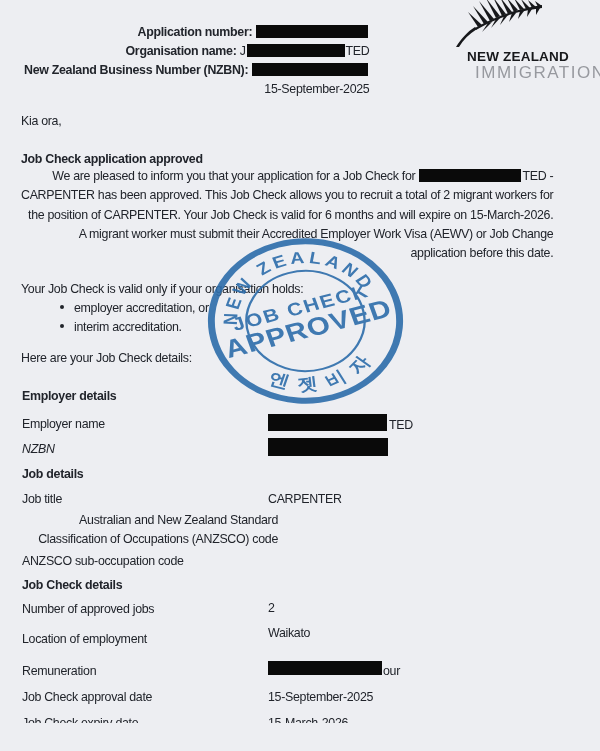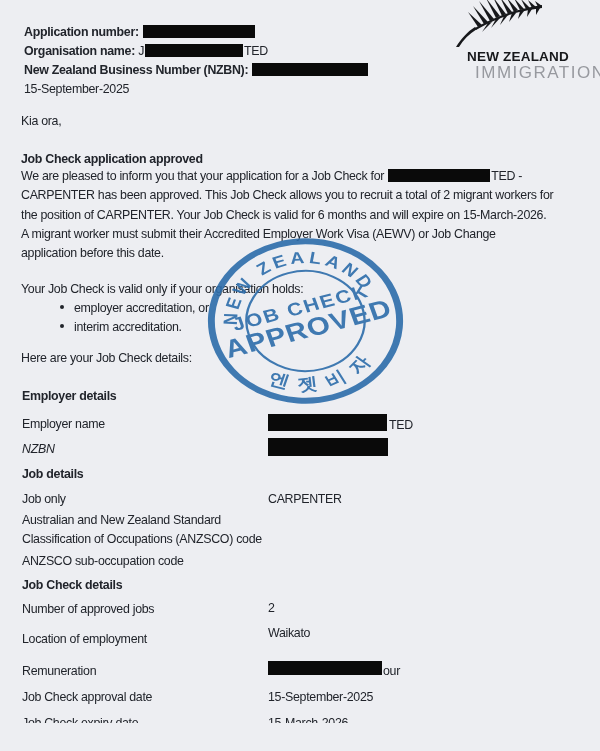--- a/index.html
+++ b/index.html
@@ -5,21 +5,21 @@
   * { margin:0; padding:0; box-sizing:border-box; }
   html,body { width:600px; height:751px; }
   body {
     background:#edeef2;
     font-family:"Liberation Sans", sans-serif;
     color:#21242b;
     font-size:12.4px;
     letter-spacing:-0.3px;
     overflow:hidden;
   }
-  #page { position:relative; width:600px; height:723px; overflow:hidden; }
+  #page { position:relative; width:600px; height:723px; overflow:hidden;text-align:right; }
   .abs { position:absolute; line-height:16px; white-space:nowrap; }
   .b { font-weight:bold; }
   .redact { display:inline-block; background:#0a0a0a; height:13px; vertical-align:-2px; margin:0 1px; }
   .redact-abs { position:absolute; background:#0a0a0a; }
 
   
   #hdr { position:absolute; left:24px; top:23px; line-height:19px; white-space:nowrap; }
   #hdr .row { height:19px; }
 
   
@@ -115,21 +115,21 @@
 
     <div class="lbl" style="top:30px;">Employer name</div>
     <div class="redact-abs" style="left:246px; top:28px; width:119px; height:17px;"></div>
     <div class="val" style="left:367px; top:31px;">TED</div>
 
     <div class="lbl" style="top:55px;font-style:italic;">NZBN</div>
     <div class="redact-abs" style="left:246px; top:52px; width:120px; height:18px;"></div>
 
     <div class="lbl b" style="top:80px;">Job details</div>
 
-    <div class="lbl" style="top:105px;">Job only</div>
+    <div class="lbl" style="top:105px;">Job title</div>
     <div class="val" style="top:105px;">CARPENTER</div>
 
     <div class="lbl-wrap" style="top:125px;">Australian and New Zealand Standard Classification of Occupations (ANZSCO) code</div>
 
     <div class="lbl" style="top:167px;">ANZSCO sub-occupation code</div>
 
     <div class="lbl b" style="top:191px;">Job Check details</div>
 
     <div class="lbl" style="top:215px;">Number of approved jobs</div>
     <div class="val" style="top:214px;">2</div>

